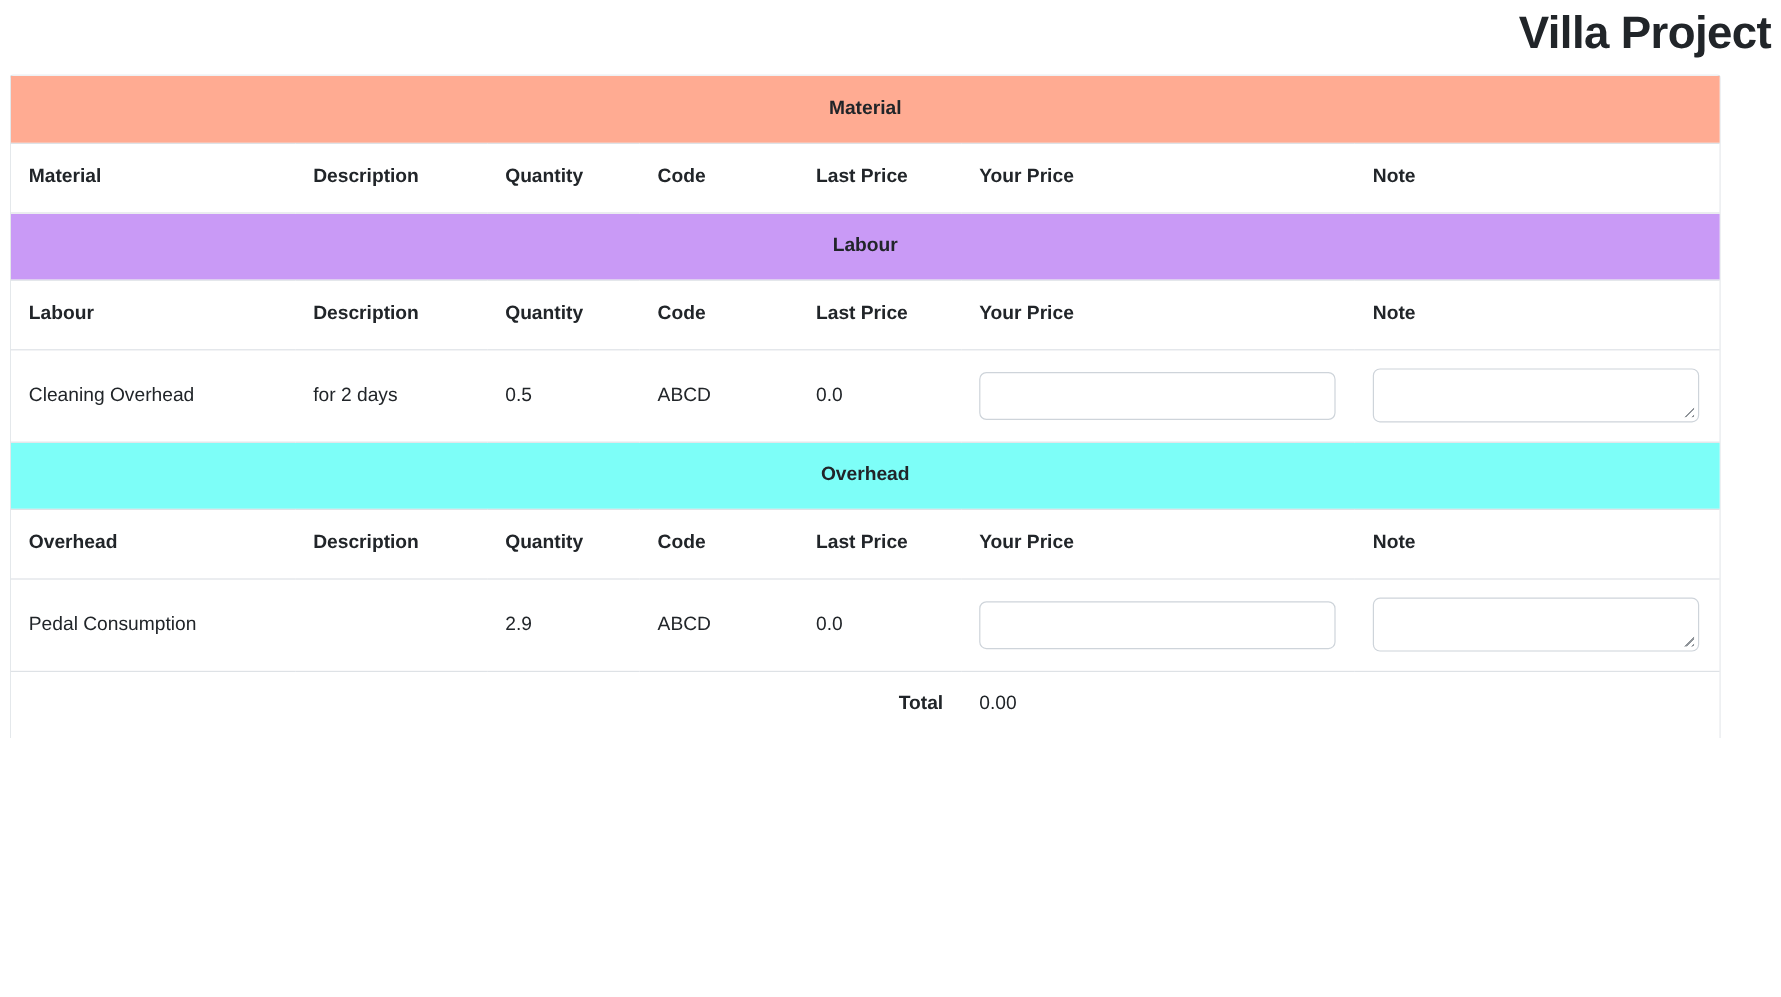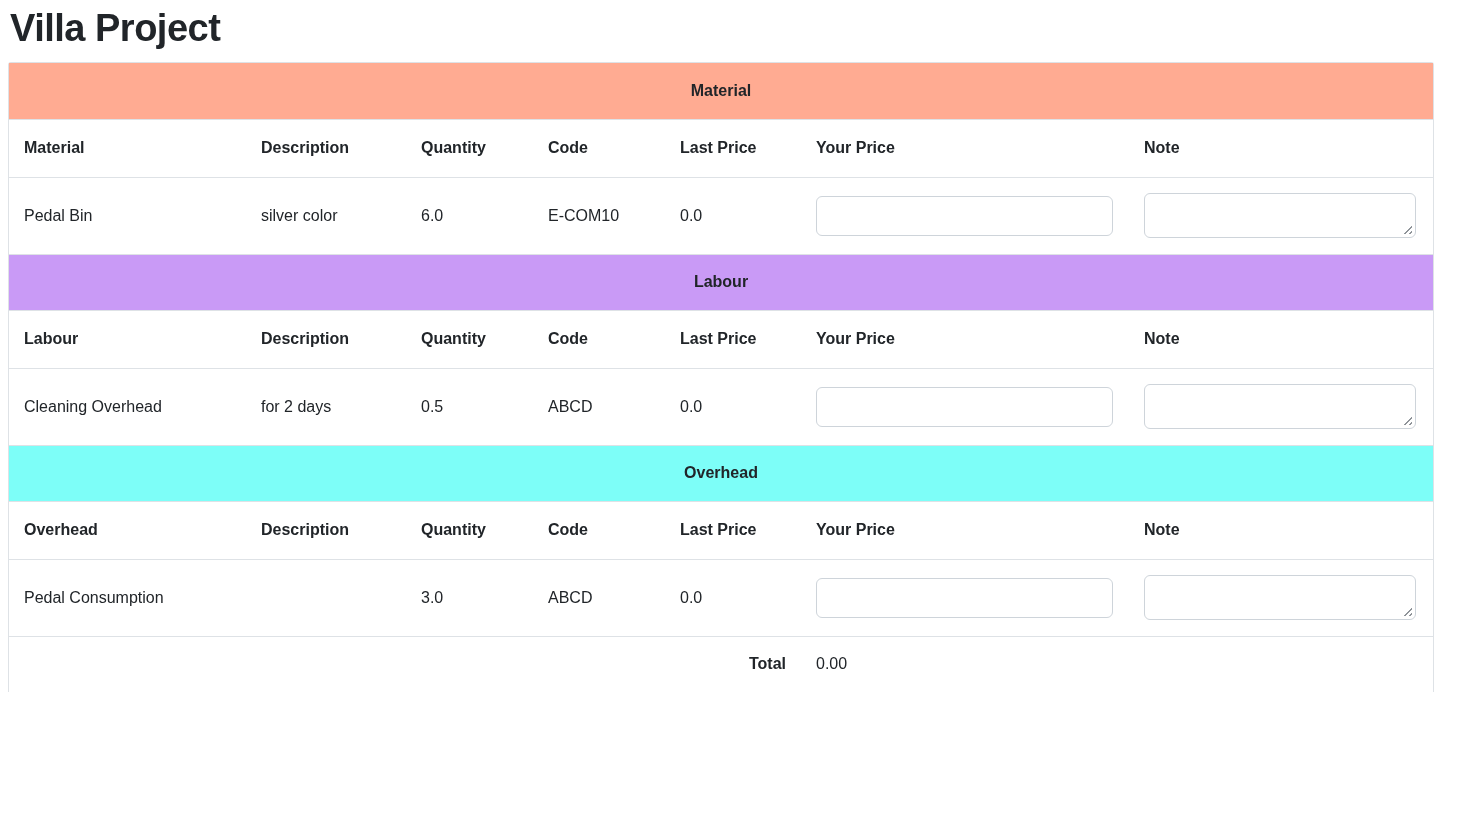--- a/index.html
+++ b/index.html
@@ -12,20 +12,21 @@
     font-size: 16px;
     color: #212529;
   }
   .page { padding: 4px 8px 0 8px; }
   h1.page-title {
     font-size: 38px;
     font-weight: 700;
     line-height: 48px;
     margin: 0 0 10px 2px;
     letter-spacing: -0.5px;
+    text-align: right;
   }
   .table-wrap {
     width: 1426px;
     border: 1px solid #dee2e6;
     border-bottom: none;
     border-radius: 3px 3px 0 0;
   }
   table.estimate {
     width: 1424px;
     border-collapse: collapse;
@@ -133,36 +134,20 @@
           <th>Material</th>
           <th>Description</th>
           <th>Quantity</th>
           <th>Code</th>
           <th>Last Price</th>
           <th>Your Price</th>
           <th>Note</th>
         </tr>
 
 
-        <tr class="row">
-          <td>Pedal Bin</td>
-          <td>silver color</td>
-          <td>6.0</td>
-          <td>E-COM10</td>
-          <td>0.0</td>
-          <td>
-              <input class="price-input" type="text" value="" style="">
-            </td>
-          <td>
-            <div class="note-wrap">
-              <textarea class="note-input" style=""></textarea>
-              <span class="resize-handle"></span>
-            </div>
-          </td>
-        </tr>
 
       </tbody>
 
       <tbody>
         <tr class="band">
           <td colspan="7" style="background-color: rgb(201, 154, 246);">Labour</td>
         </tr>
         <tr class="cols">
           <th>Labour</th>
           <th>Description</th>
@@ -201,21 +186,21 @@
           <th>Quantity</th>
           <th>Code</th>
           <th>Last Price</th>
           <th>Your Price</th>
           <th>Note</th>
         </tr>
 
         <tr class="row">
           <td>Pedal Consumption</td>
           <td></td>
-          <td>3.0</td>
+          <td>2.9</td>
           <td>ABCD</td>
           <td>0.0</td>
           <td>
               <input class="price-input" type="text" value="" style="">
             </td>
           <td>
             <div class="note-wrap">
               <textarea class="note-input" style=""></textarea>
               <span class="resize-handle"></span>
             </div>

